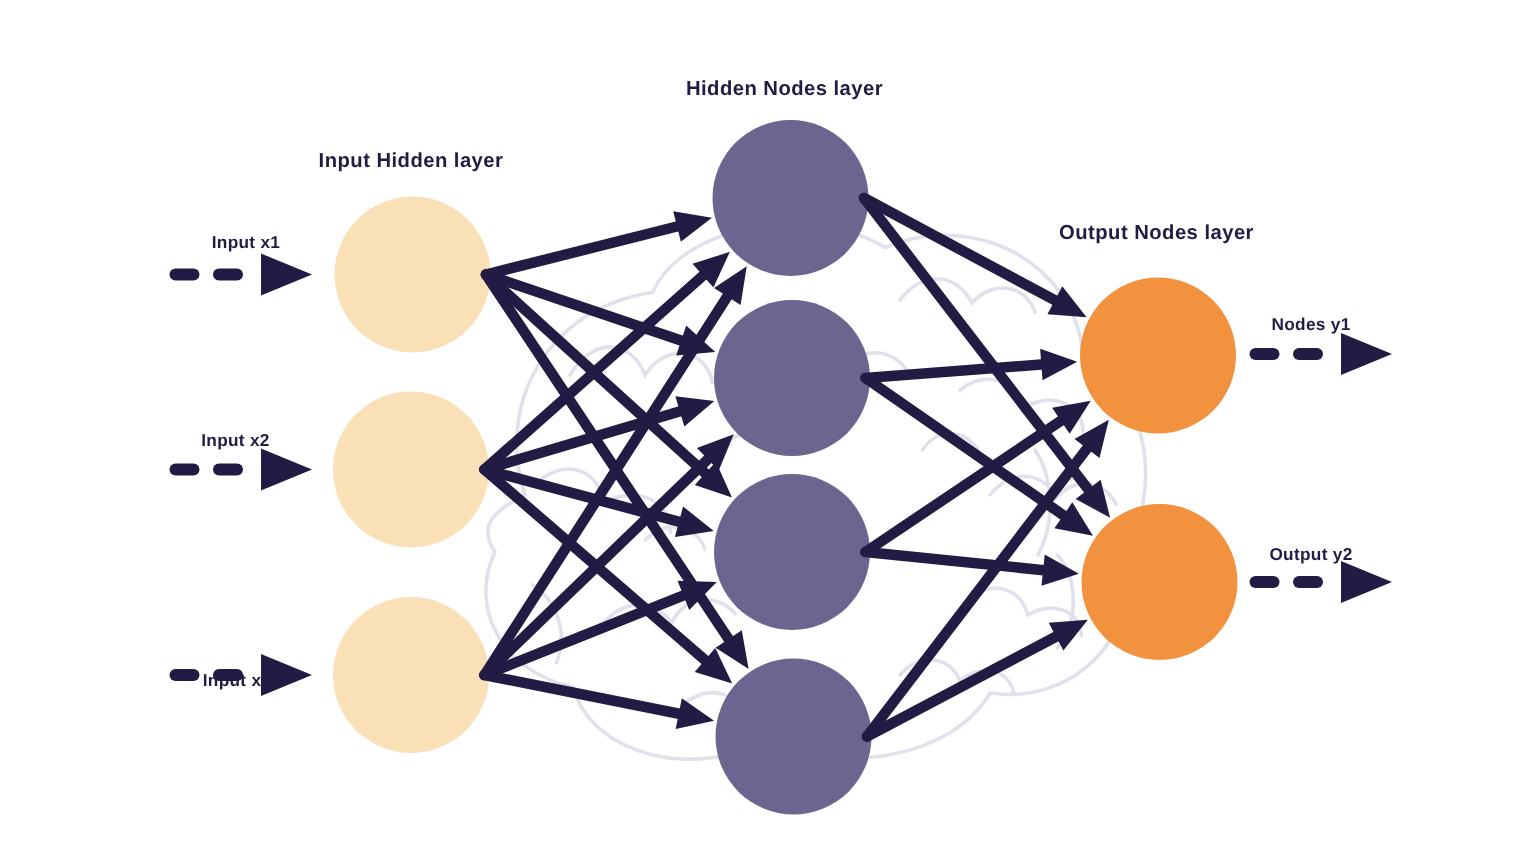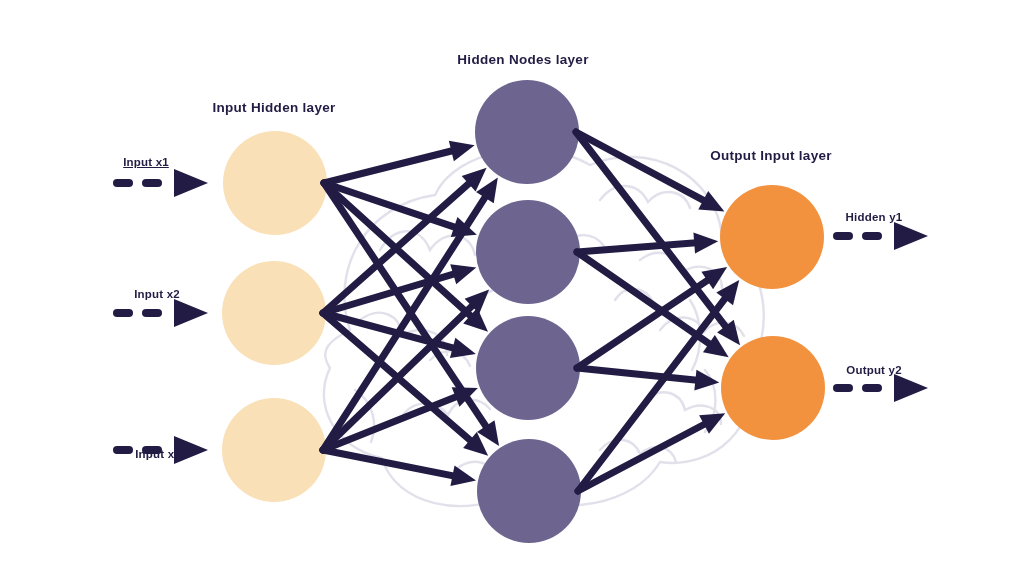--- a/index.html
+++ b/index.html
@@ -167,20 +167,20 @@
         <g>
           <line x1="837" y1="388" x2="849" y2="388" stroke="#221c44" stroke-width="8" stroke-linecap="round"></line>
           <line x1="866" y1="388" x2="878" y2="388" stroke="#221c44" stroke-width="8" stroke-linecap="round"></line>
           <polygon points="928 388 894 374 894 402" fill="#221c44"></polygon>
         </g>
       </g>
   </svg>
 
   <div class="label layer-title" style="left: 274px; top: 107px;">Input Hidden layer</div>
   <div class="label layer-title" style="left: 523px; top: 59px;">Hidden Nodes layer</div>
-  <div class="label layer-title" style="left: 771px; top: 155px;">Output Input layer</div>
+  <div class="label layer-title" style="left: 771px; top: 155px;">Output Nodes layer</div>
 
-  <div class="label io-label" style="left: 146px; top: 162px; text-decoration: underline;">Input x1</div>
+  <div class="label io-label" style="left: 164px; top: 162px;">Input x1</div>
   <div class="label io-label" style="left: 157px; top: 294px;">Input x2</div>
   <div class="label io-label" style="left: 158px; top: 454px;">Input x3</div>
-  <div class="label io-label" style="left: 874px; top: 217px;">Hidden y1</div>
+  <div class="label io-label" style="left: 874px; top: 217px;">Nodes y1</div>
   <div class="label io-label" style="left: 874px; top: 370px;">Output y2</div>
 </div>
 
 </body></html>

